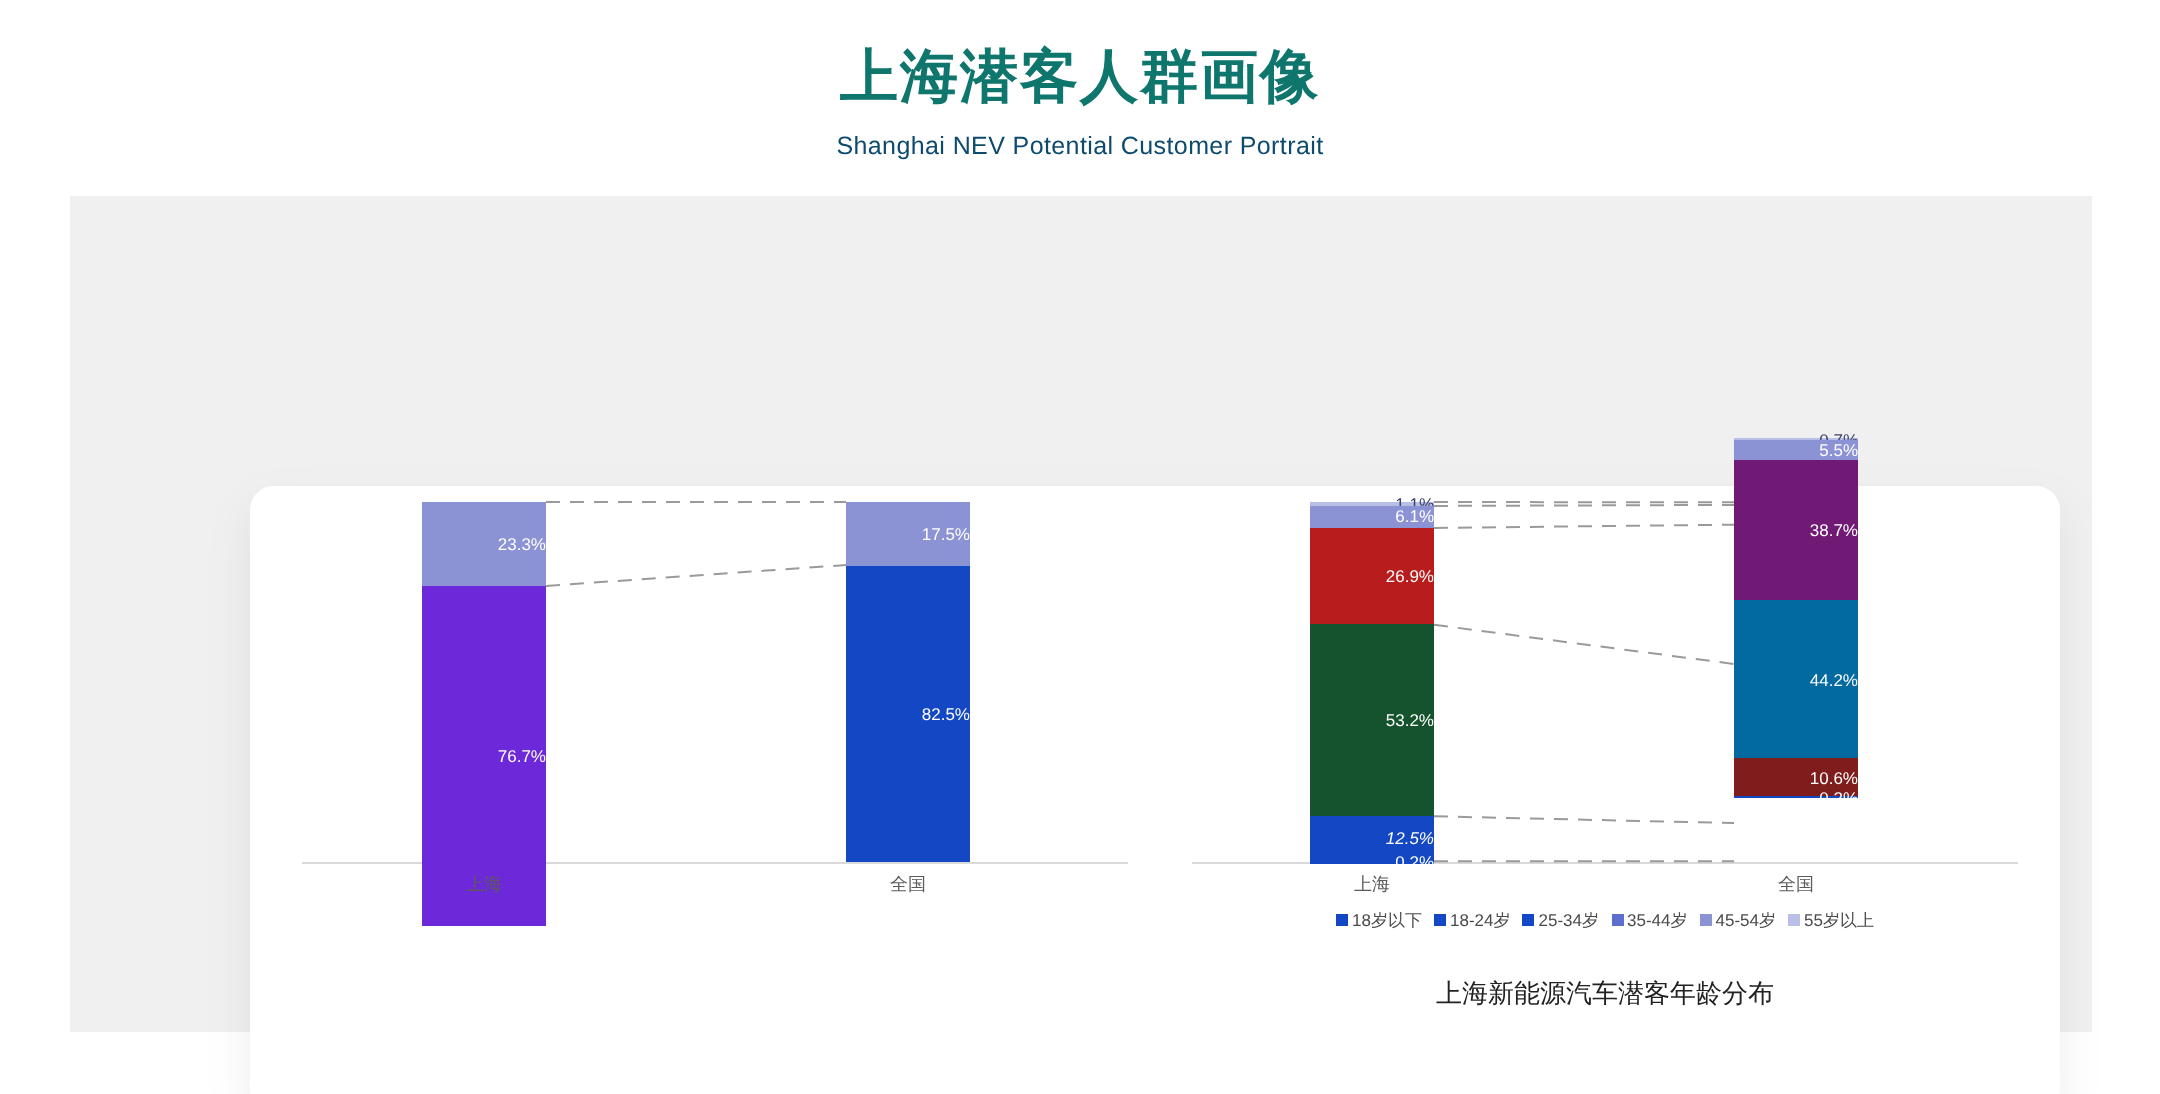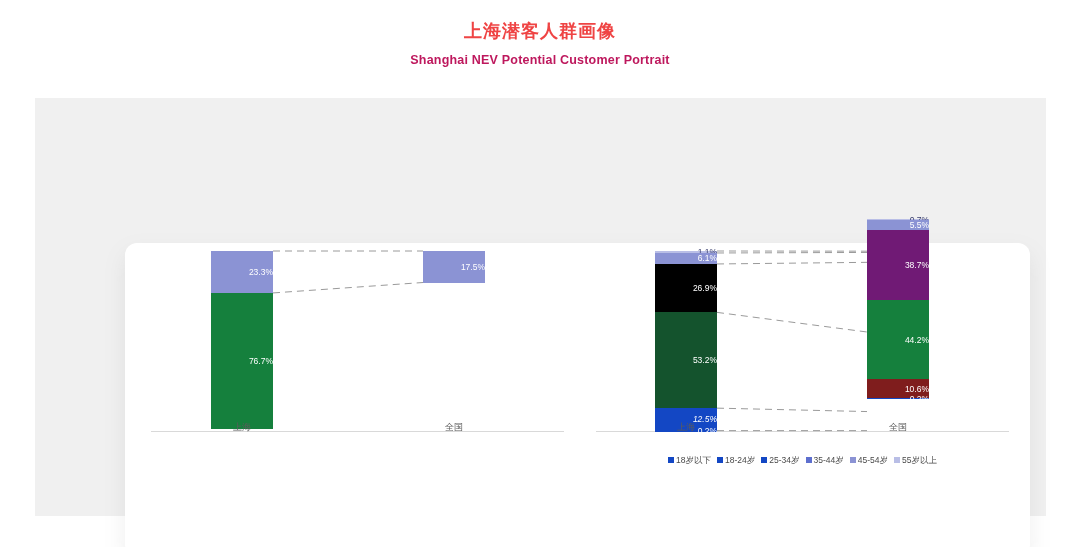--- a/index.html
+++ b/index.html
@@ -3,26 +3,25 @@
 <meta charset="utf-8">
 <style>
   html,body{margin:0;padding:0;}
   body{
     width:1080px;height:547px;background:#ffffff;
     font-family:"Liberation Sans","DejaVu Sans",sans-serif;
     overflow:hidden;position:relative;
   }
   #header{padding-top:22px;text-align:center;}
   #main-title{
-    font-size:18px;font-weight:bold;color:#ef4444;letter-spacing:1px;
+    font-size:29px;font-weight:bold;color:#0f766e;letter-spacing:1px;
     line-height:1.2;
-    font-family:Liberation Mono, monospace;
   }
   #sub-title{
-    font-size:12.5px;color:#be185d;margin-top:9px;letter-spacing:.2px;font-weight:bold;
+    font-size:12.5px;color:#0c4a6e;margin-top:9px;letter-spacing:.2px;
   }
   #gray-panel{
     position:absolute;left:35px;top:98px;width:1011px;height:418px;
     background:#f0f0f0;
   }
   #white-card{
     position:absolute;left:90px;top:145px;width:905px;height:313px;
     background:#ffffff;border-radius:12px;
     box-shadow:0 10px 22px rgba(120,120,120,0.13);
   }
@@ -36,21 +35,21 @@
     background:#d9d9d9;
   }
   .bar{position:absolute;bottom:8px;width:62px;}
   .seg{position:relative;width:100%;box-sizing:border-box;}
   .seg-label{
     position:absolute;left:0;right:0;top:50%;transform:translateY(-50%);
     text-align:right;font-size:8.5px;white-space:nowrap;
   }
   .seg-label.ondark{color:#ffffff;}
   .seg-label.onlight{color:#3a3f6e;}
-  .cat-row{position:absolute;top:175px;left:0;width:100%;height:18px;}
+  .cat-row{position:absolute;top:190px;left:0;width:100%;height:18px;}
   .cat-label{
     position:absolute;width:62px;text-align:center;
     font-size:9px;color:#5b5b5b;top:3px;
   }
   .legend{
     position:absolute;top:212px;left:0;width:100%;
     text-align:center;font-size:8.5px;color:#4a4a4a;
     white-space:nowrap;
   }
   .legend-item{display:inline-block;margin:0 3px;}
@@ -81,27 +80,30 @@
       <div class="plot">
         <div class="axis-line"></div>
         <svg class="connector" id="gender-connectors">
             <line x1="138" y1="49.94" x2="288" y2="39.5" stroke="#9a9a9a" stroke-width="1" stroke-dasharray="7 5"></line>
             <line x1="138" y1="8" x2="288" y2="8" stroke="#9a9a9a" stroke-width="1" stroke-dasharray="7 5"></line>
           </svg>
         <div class="bar" id="g-bar-0" style="left: 76px; height: 180px;">
             <div class="seg" style="height: 41.94px; background: rgb(139, 147, 212);">
               <div class="seg-label ondark">23.3%</div>
             </div>
-            <div class="seg" style="height: 136px; background: #15803d;">
+            <div class="seg" style="height: 170px; background: #6d28d9;">
               <div class="seg-label ondark">76.7%</div>
             </div>
           </div>
         <div class="bar" id="g-bar-1" style="left: 288px; height: 180px;">
             <div class="seg" style="height: 31.5px; background: rgb(139, 147, 212);">
               <div class="seg-label ondark">17.5%</div>
+            </div>
+            <div class="seg" style="height: 148.5px; background: rgb(19, 71, 196);">
+              <div class="seg-label ondark">82.5%</div>
             </div>
           </div>
       </div>
       <div class="cat-row" id="g-cats">
           <div class="cat-label" style="left: 76px;">上海</div>
           <div class="cat-label" style="left: 288px;">全国</div>
         </div>
     </div>
 
     <div class="chart-block" id="chart-age">
@@ -115,21 +117,21 @@
             <line x1="137" y1="9.97999999999999" x2="287" y2="9.43999999999997" stroke="#9a9a9a" stroke-width="1" stroke-dasharray="7 5"></line>
             <line x1="137" y1="8" x2="287" y2="8.179999999999978" stroke="#9a9a9a" stroke-width="1" stroke-dasharray="7 5"></line>
           </svg>
         <div class="bar" id="a-bar-0" style="left: 75px; height: 180px;">
             <div class="seg" style="height: 1.98px; background: rgb(185, 190, 230);">
               <div class="seg-label onlight">1.1%</div>
             </div>
             <div class="seg" style="height: 10.98px; background: rgb(139, 147, 212);">
               <div class="seg-label ondark">6.1%</div>
             </div>
-            <div class="seg" style="height: 48.42px; background: #000000;">
+            <div class="seg" style="height: 48.42px; background: #b91c1c;">
               <div class="seg-label ondark">26.9%</div>
             </div>
             <div class="seg" style="height: 95.76px; background: #14532d;">
               <div class="seg-label ondark">53.2%</div>
             </div>
             <div class="seg" style="height: 22.5px; background: rgb(19, 71, 196); font-style: italic;">
               <div class="seg-label ondark">12.5%</div>
             </div>
             <div class="seg" style="height: 0.36px; background: rgb(19, 71, 196);">
               <div class="seg-label ondark">0.2%</div>
@@ -138,32 +140,33 @@
         <div class="bar" id="a-bar-1" style="left: 287px; height: 212px;">
             <div class="seg" style="height: 1.26px; background: rgb(185, 190, 230);">
               <div class="seg-label onlight">0.7%</div>
             </div>
             <div class="seg" style="height: 9.9px; background: rgb(139, 147, 212);">
               <div class="seg-label ondark">5.5%</div>
             </div>
             <div class="seg" style="height: 69.66px; background: #701a75;">
               <div class="seg-label ondark">38.7%</div>
             </div>
-            <div class="seg" style="height: 79.56px; background: #15803d; text-decoration: underline;">
+            <div class="seg" style="height: 79.56px; background: #0369a1; text-decoration: underline;">
               <div class="seg-label ondark">44.2%</div>
             </div>
             <div class="seg" style="height: 19.08px; background: #7f1d1d;">
               <div class="seg-label ondark">10.6%</div>
             </div>
             <div class="seg" style="height: 0.36px; background: rgb(19, 71, 196);">
               <div class="seg-label ondark">0.2%</div>
             </div>
           </div>
       </div>
       <div class="cat-row" id="a-cats">
           <div class="cat-label" style="left: 75px;">上海</div>
           <div class="cat-label" style="left: 287px;">全国</div>
         </div>
       <div class="legend" id="a-legend"><span class="legend-item"><span class="legend-swatch" style="background: rgb(19, 71, 196);"></span><span class="legend-text">18岁以下</span></span><span class="legend-item"><span class="legend-swatch" style="background: rgb(19, 71, 196);"></span><span class="legend-text">18-24岁</span></span><span class="legend-item"><span class="legend-swatch" style="background: rgb(19, 71, 196);"></span><span class="legend-text">25-34岁</span></span><span class="legend-item"><span class="legend-swatch" style="background: rgb(93, 111, 206);"></span><span class="legend-text">35-44岁</span></span><span class="legend-item"><span class="legend-swatch" style="background: rgb(139, 147, 212);"></span><span class="legend-text">45-54岁</span></span><span class="legend-item"><span class="legend-swatch" style="background: rgb(185, 190, 230);"></span><span class="legend-text">55岁以上</span></span></div>
+      <div class="caption">上海新能源汽车潜客年龄分布</div>
     </div>
 
   </div>
 </div>
 
 </body></html>

